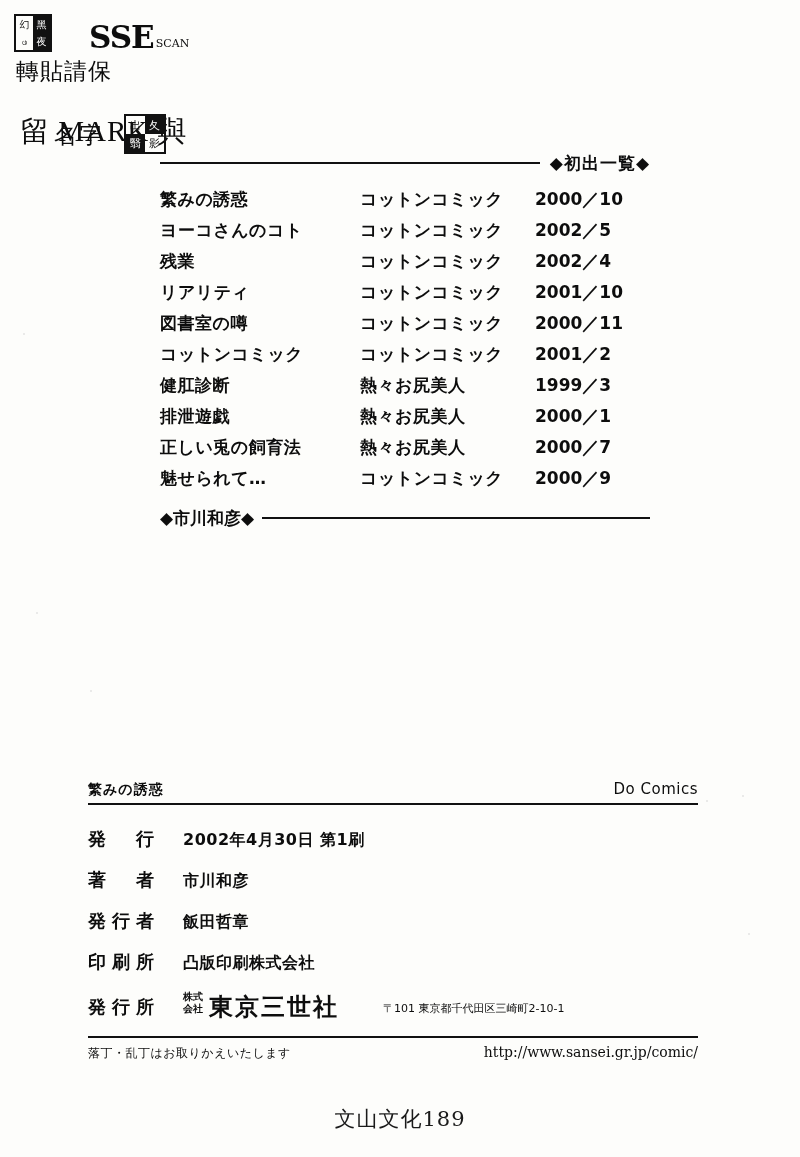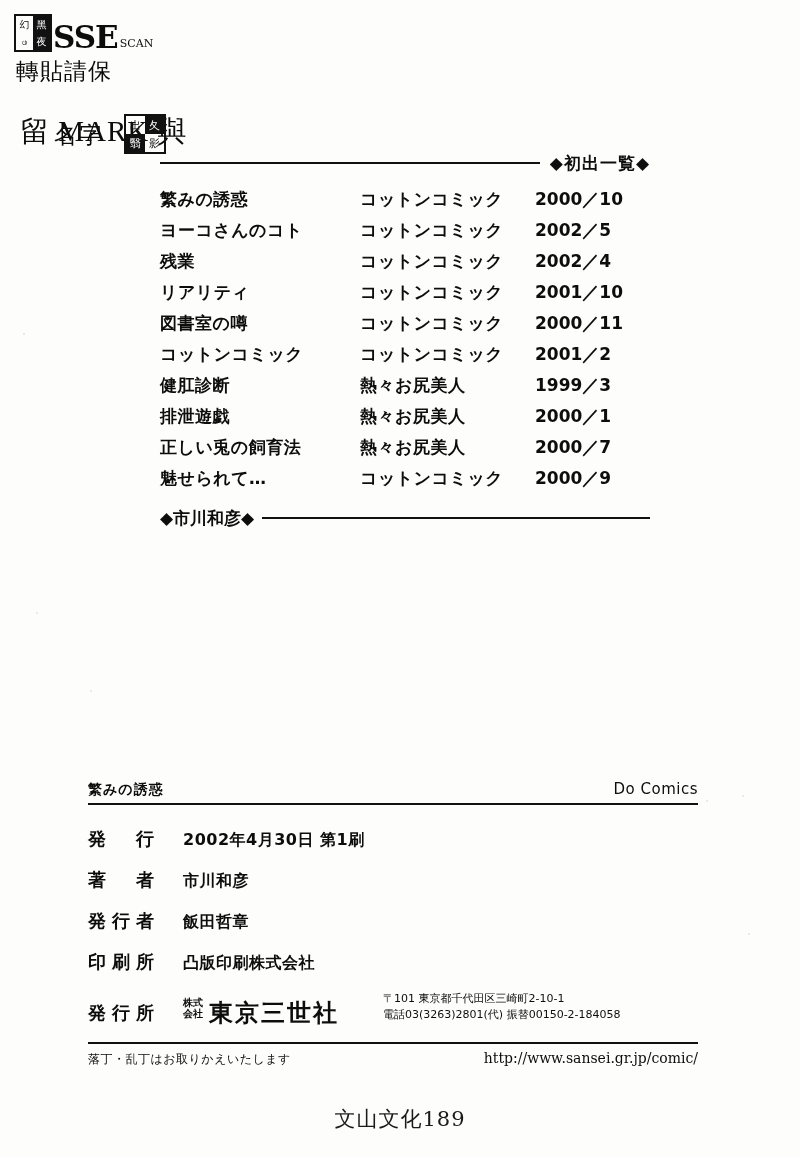--- a/index.html
+++ b/index.html
@@ -55,20 +55,21 @@
     background: #111;
     color: #fff;
   }
   .wm-sse {
     font-family: "DejaVu Serif", "Liberation Serif", serif;
     font-size: 31px;
     font-weight: bold;
     letter-spacing: -1px;
     line-height: 0.95;
     margin-left: 1px;
+    padding-left: 36px;
   }
   .wm-scan {
     font-family: "DejaVu Serif", "Liberation Serif", serif;
     font-size: 11px;
     letter-spacing: 0px;
     margin-left: 2px;
     margin-bottom: 2px;
   }
   .wm-line2 {
     position: absolute;
@@ -429,21 +430,20 @@
 
       <div class="colo-row publisher-row">
         <div class="colo-key">発行所</div>
         <div class="pub-kabu">
           <div>株式</div>
           <div>会社</div>
         </div>
         <div class="pub-name">東京三世社</div>
         <div class="pub-address">
           <div>〒101 東京都千代田区三崎町2-10-1</div>
-          <div>電話03(3263)2801(代) 振替00150-2-184058</div>
         </div>
       </div>
     </div>
 
     <div class="colo-bottom-rule"></div>
     <div class="colo-foot">
       <div class="colo-foot-left">落丁・乱丁はお取りかえいたします</div>
       <div class="colo-foot-right">http://www.sansei.gr.jp/comic/</div>
     </div>
   </div>

